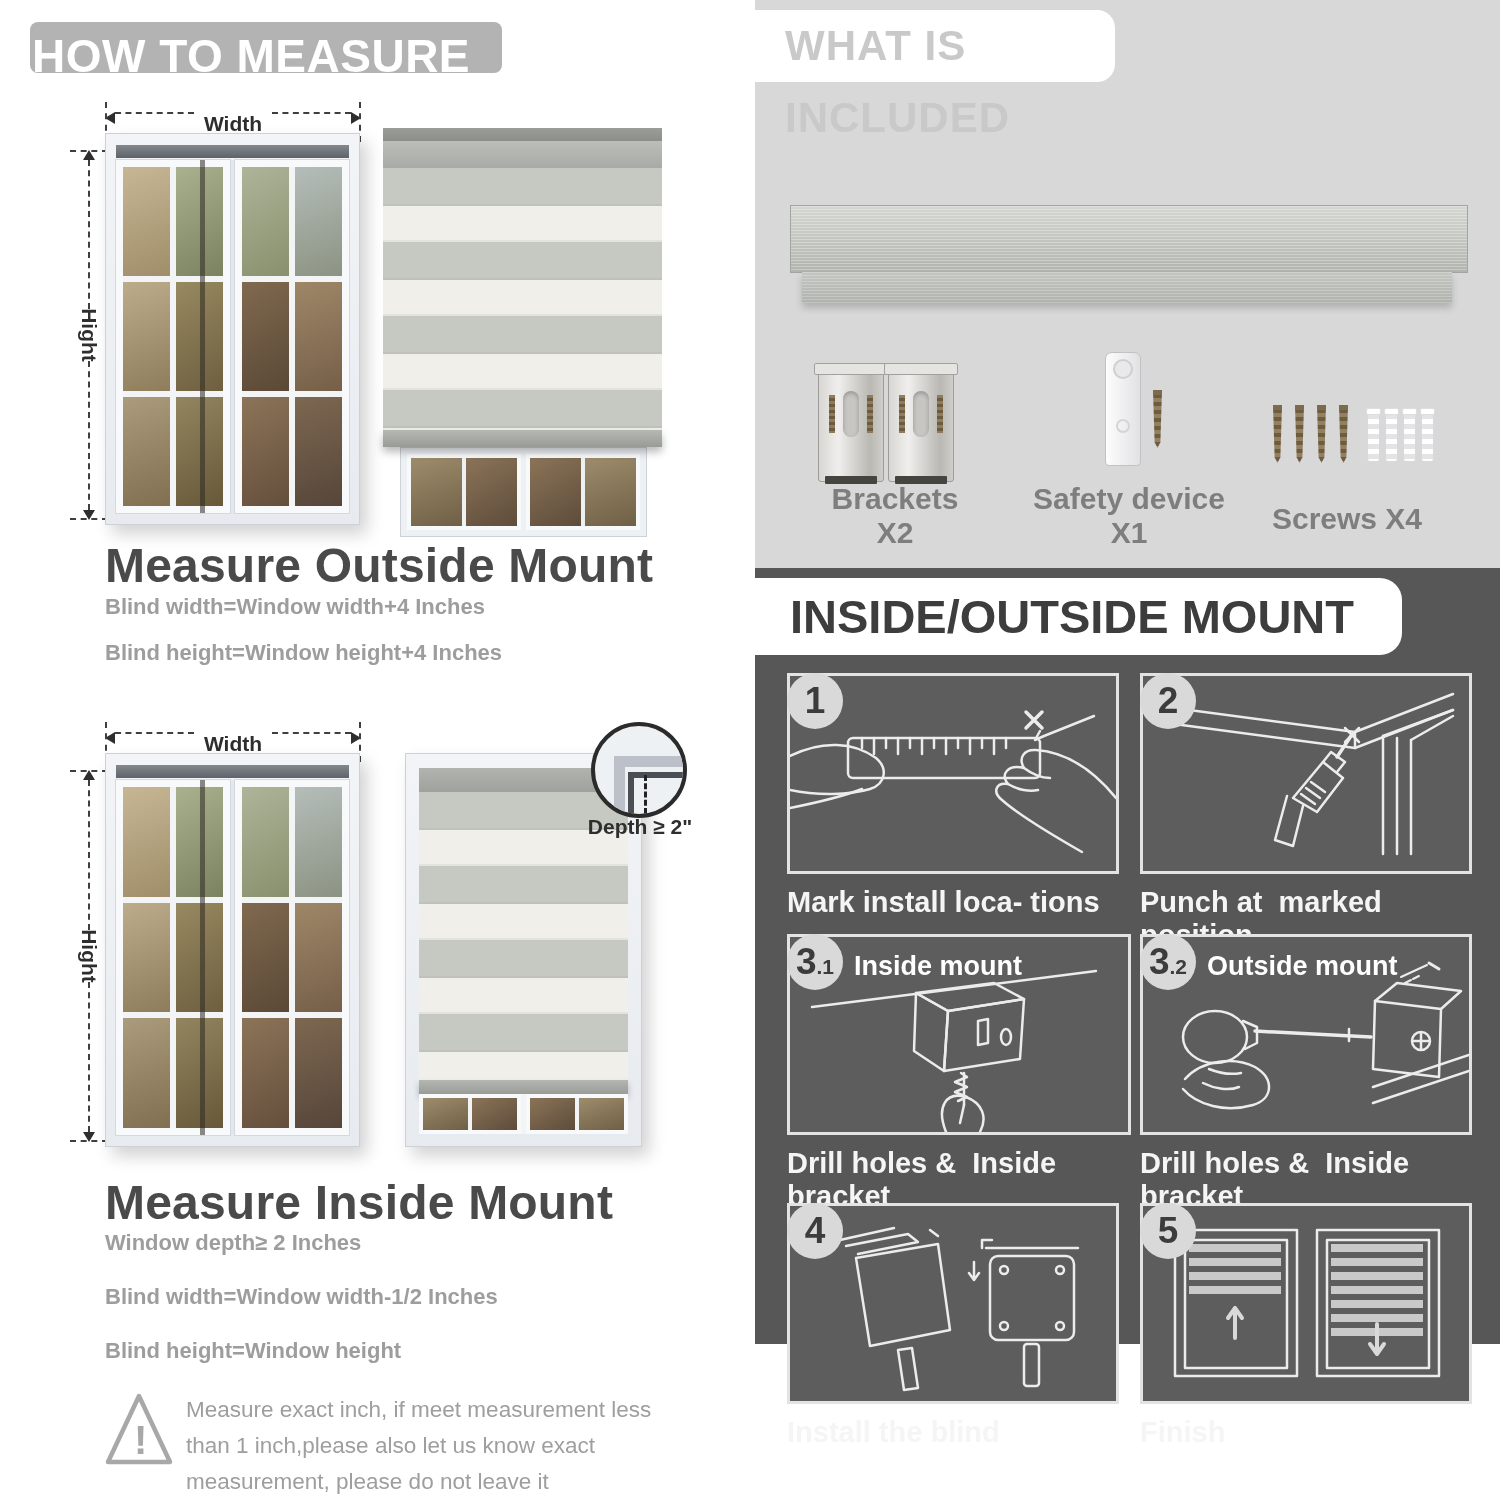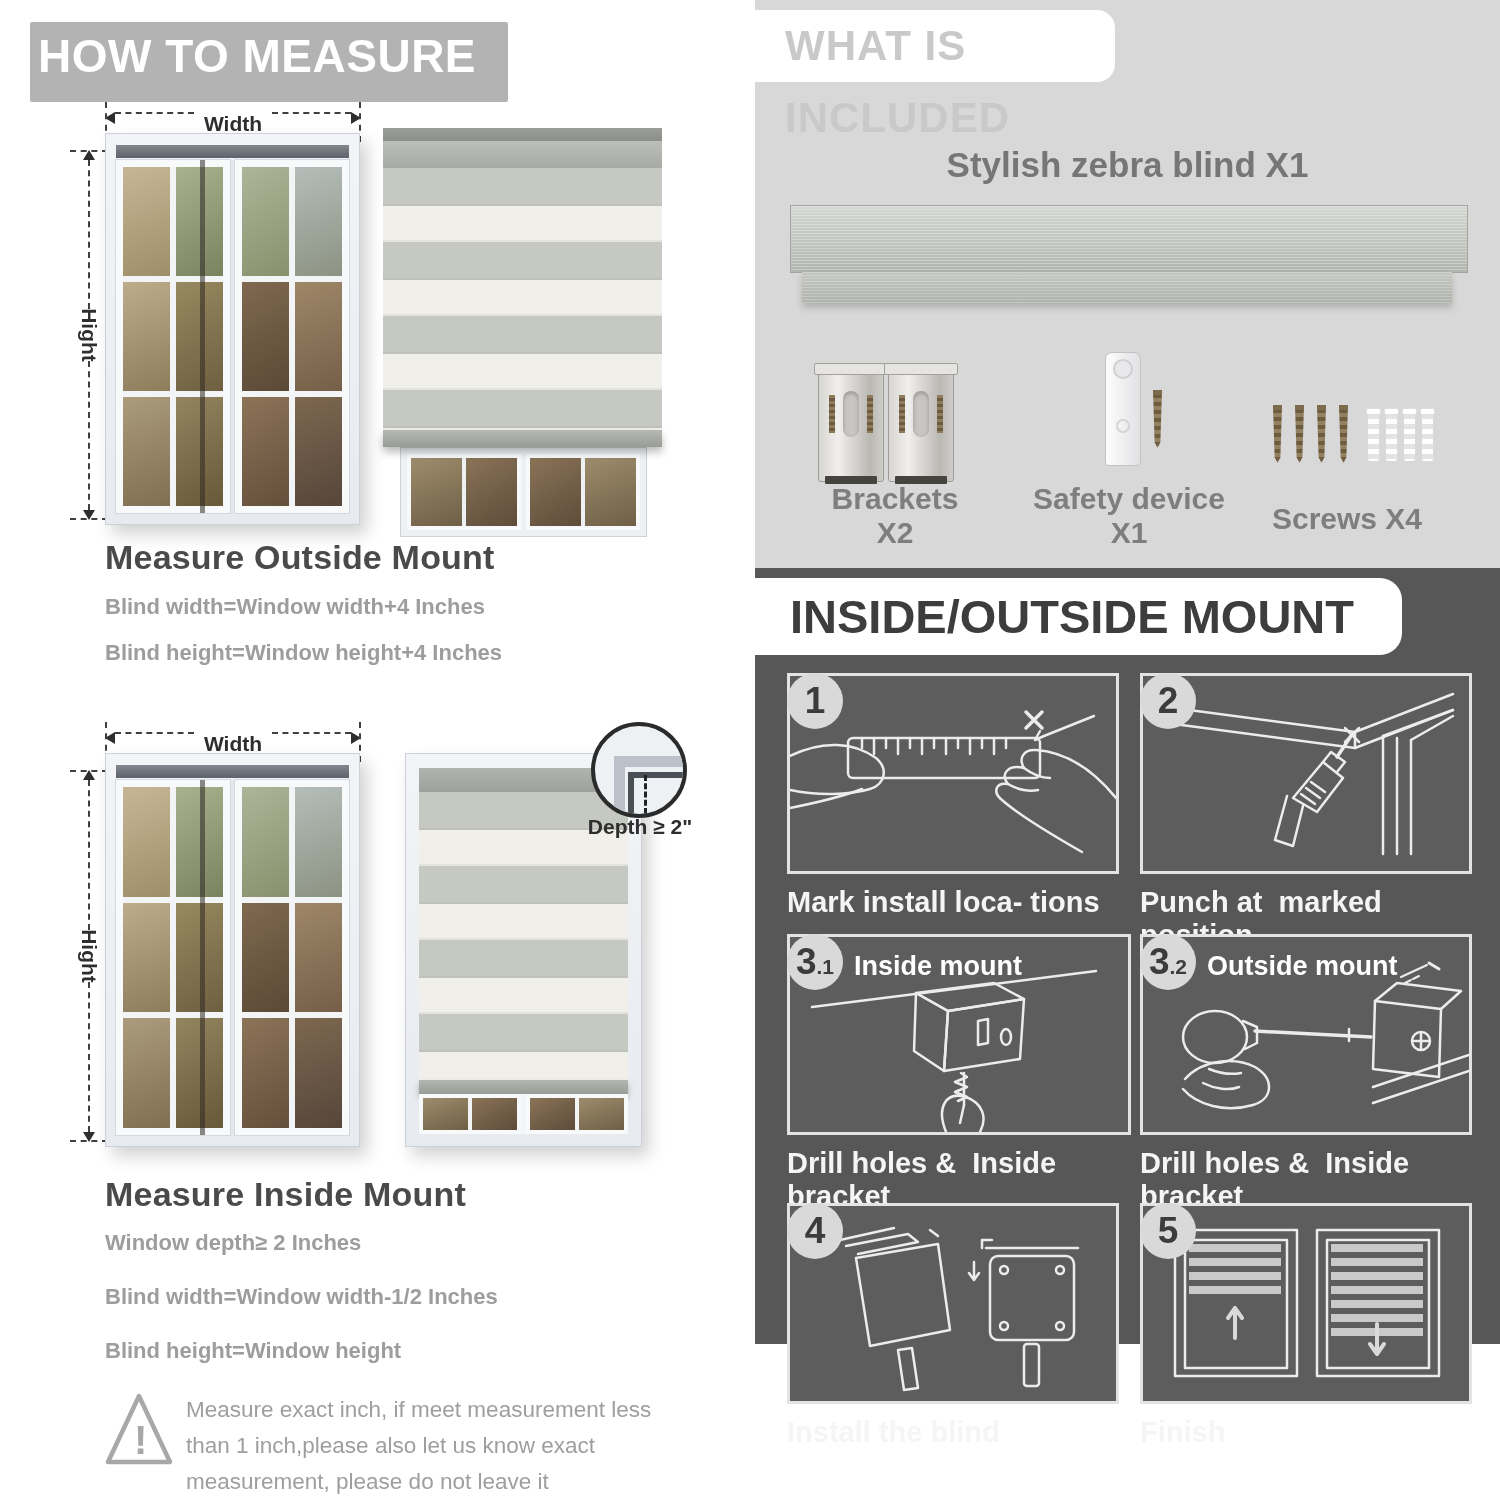--- a/index.html
+++ b/index.html
@@ -1,30 +1,30 @@
 <!DOCTYPE html>
 <html><head>
 <meta charset="utf-8">
 <style>
   html,body{margin:0;padding:0;background:#fff;}
   .canvas{position:relative;width:1500px;height:1500px;background:#ffffff;overflow:hidden;
           font-family:"Liberation Sans","DejaVu Sans",sans-serif;}
   .abs{position:absolute;}
 
   
-  .chip-gray{left:30px;top:22px;width:470px;height:80px;background:#b3b3b3;border-radius:2px;
-             color:#ffffff;font-size:46px;font-weight:bold;line-height:68px;padding-left:8px;
+  .chip-gray{left:30px;top:22px;width:470px;height:51px;background:#b3b3b3;border-radius:8px;
+             color:#ffffff;font-size:46px;font-weight:bold;line-height:68px;padding-left:2px;
              letter-spacing:.5px;}
   .chip-included{left:0;top:10px;width:330px;height:72px;background:#ffffff;border-radius:0 18px 18px 0;
              color:#c9c9c9;font-size:42px;font-weight:bold;line-height:72px;padding-left:30px;letter-spacing:1px;}
   .chip-mount{left:0;top:10px;width:612px;height:77px;background:#ffffff;border-radius:0 22px 22px 0;
              color:#3d3d3d;font-size:47px;font-weight:bold;line-height:77px;padding-left:35px;}
 
   
-  .h2{color:#4a4a4a;font-size:34px;font-weight:bold;letter-spacing:.2px;}
+  .h2{color:#4a4a4a;font-size:48px;font-weight:bold;letter-spacing:.2px;}
   .bodyline{color:#9d9d9d;font-size:22px;font-weight:bold;}
   .warn-text{color:#9e9e9e;font-size:22.5px;font-weight:500;line-height:1.6;width:470px;}
 
   
   .h-arrow{display:flex;align-items:flex-start;height:20px;}
   .h-arrow .dash{flex:1;border-top:2px dashed #3f3f3f;height:0;}
   .h-arrow .lbl{color:#2e2e2e;font-size:21px;font-weight:bold;padding:0 10px;}
   .ah{width:0;height:0;border-top:6px solid transparent;border-bottom:6px solid transparent;}
   .ah.left{border-right:10px solid #2e2e2e;}
   .ah.right{border-left:10px solid #2e2e2e;}
@@ -299,21 +299,20 @@
       <polygon class="warn-tri" points="35,8 66,74 4,74"></polygon>
       <text class="warn-bang" x="30" y="66">!</text>
     </svg>
     <div class="abs warn-text" style="left:186px;top:1392px;">Measure exact inch, if meet measurement less than 1 inch,please also let us know exact measurement, please do not leave it</div>
   </section>
 
   <section class="abs right-top">
     <div class="abs chip-included">
       <span>WHAT IS INCLUDED</span>
     </div>
-    <div class="abs blind-title">Stylish zebra blind X1</div>
 
     <div class="abs bar-top"></div>
     <div class="abs bar-bottom"></div>
 
     <div class="abs bracket" style="left:63px;top:368px;">
       <span class="flange"></span>
         <span class="slot"></span>
       <span class="scrL"></span>
         <span class="scrR"></span>
       <span class="foot"></span>

